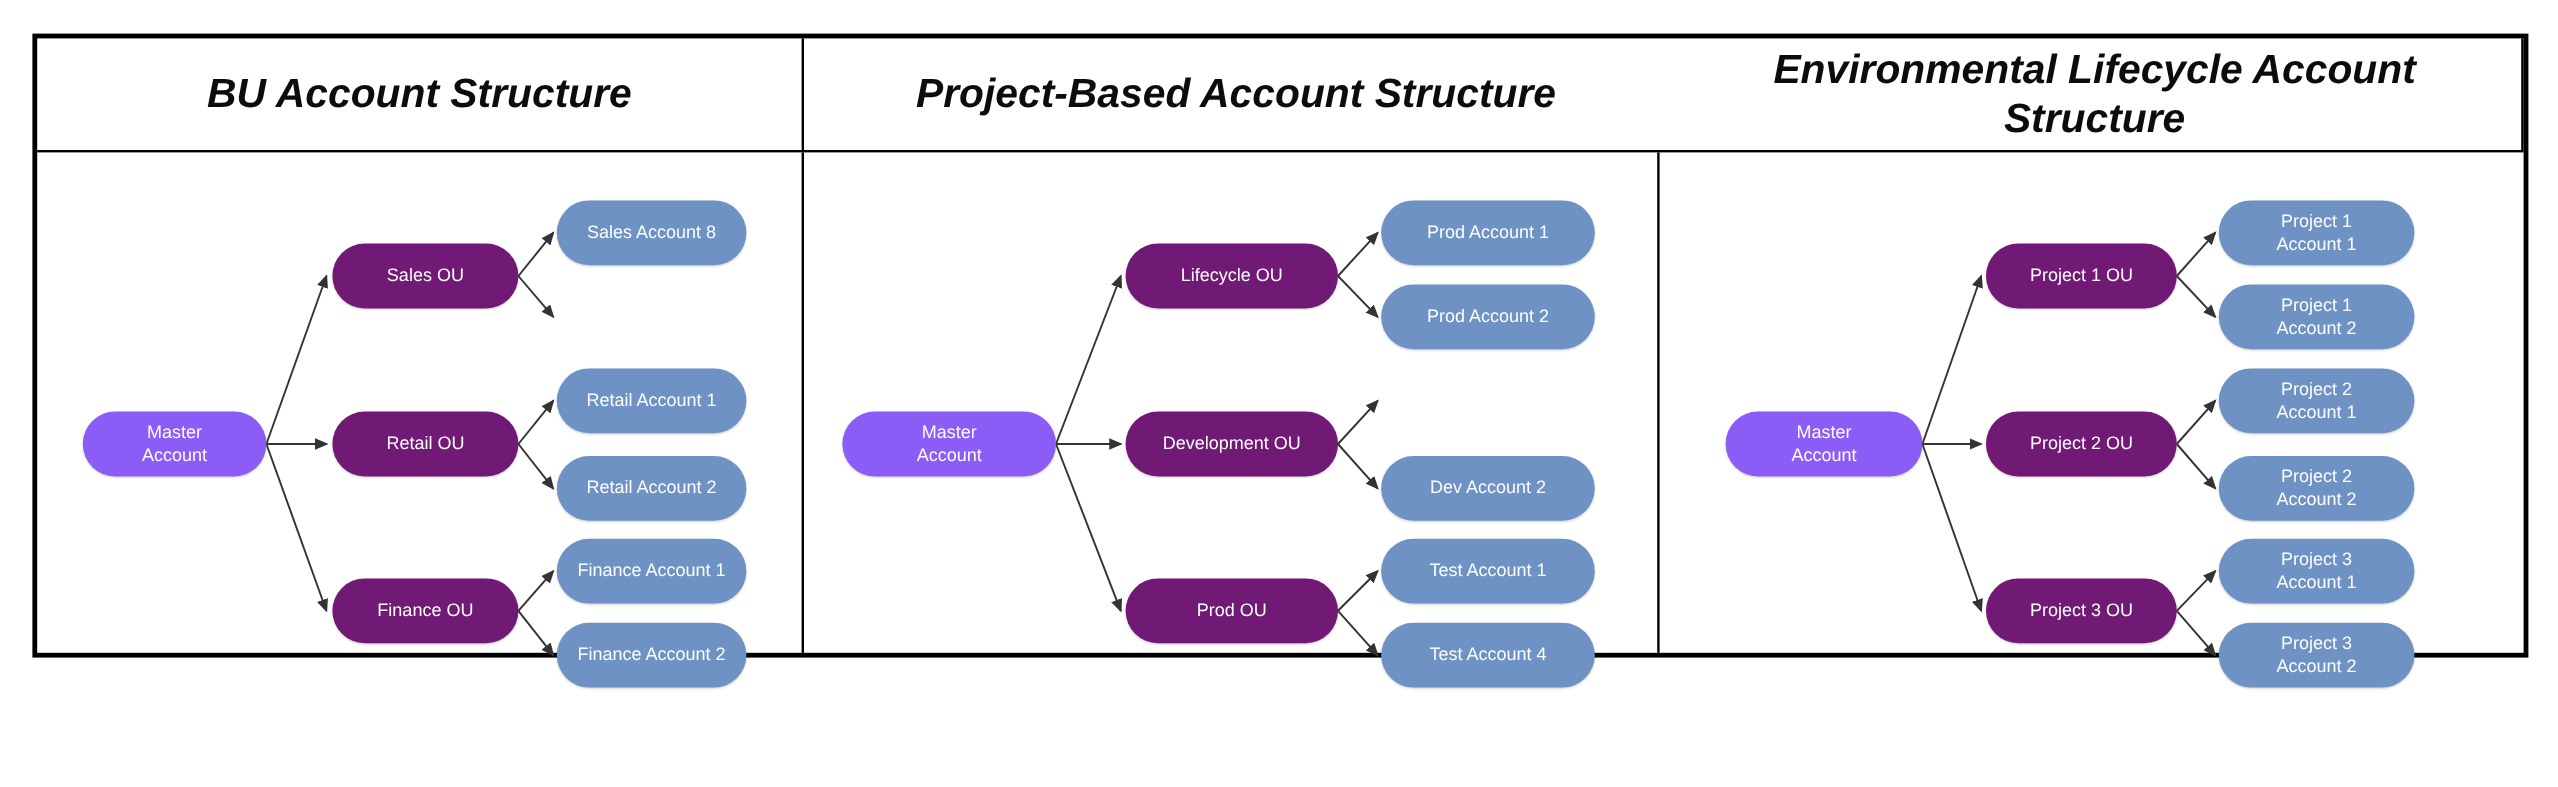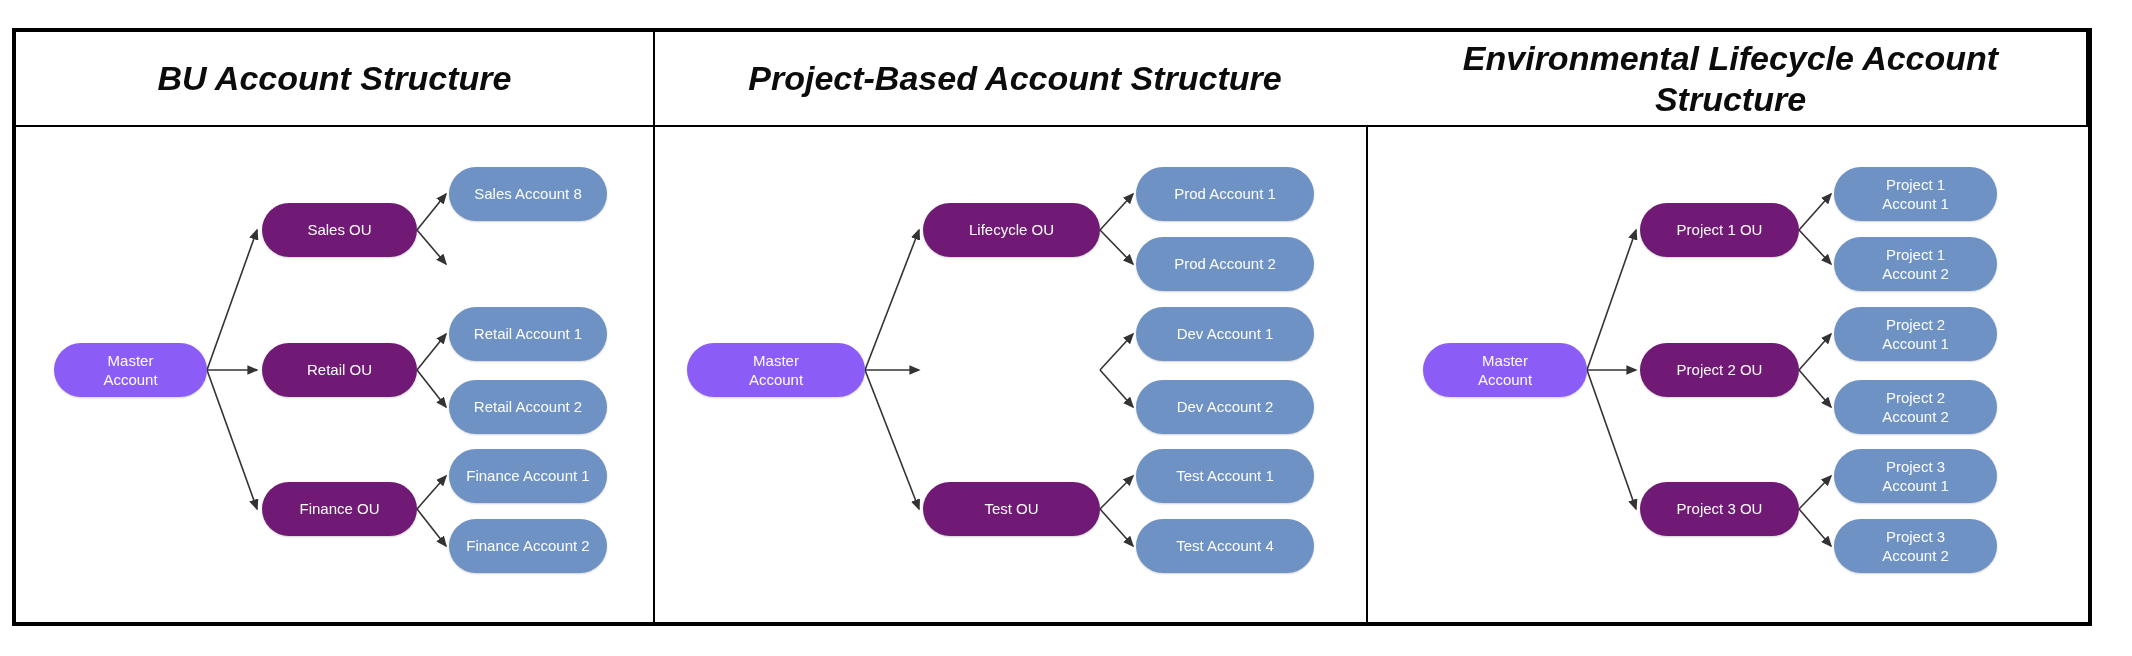--- a/index.html
+++ b/index.html
@@ -4,22 +4,22 @@
 <style>
   html,body{margin:0;padding:0;background:#ffffff;}
   .canvas{
     position:relative;
     width:2132px;height:656px;
     background:#ffffff;
     font-family:"Liberation Sans", sans-serif;
     overflow:hidden;
   }
   .table{
-    position:absolute;left:12px;top:28px;
-    width:2080px;height:598px;
+    position:absolute;left:27px;top:28px;
+    width:2080px;height:520px;
     border:4px solid #000;
     box-sizing:border-box;
     display:flex;flex-direction:column;
     background:#fff;
   }
   .thead{display:flex;flex:0 0 93px;border-bottom:2px solid #000;}
   .tbody{display:flex;flex:1 1 auto;}
   .cell{box-sizing:border-box;}
   .c1{flex:0 0 639px;border-right:2px solid #000;}
   .c2{flex:0 0 713px;border-right:2px solid #000;}
@@ -118,24 +118,24 @@
               <line x1="445" y1="103" x2="478" y2="137" marker-end="url(#arrow2)"></line>
               <line x1="445" y1="243" x2="478" y2="207" marker-end="url(#arrow2)"></line>
               <line x1="445" y1="243" x2="478" y2="280" marker-end="url(#arrow2)"></line>
               <line x1="445" y1="382" x2="478" y2="349" marker-end="url(#arrow2)"></line>
               <line x1="445" y1="382" x2="478" y2="419" marker-end="url(#arrow2)"></line>
             </g>
           </svg>
           <div class="node master" style="left:32px;top:243px;width:178px">Master
 Account</div>
           <div class="node ou" style="left:268px;top:103px;width:177px">Lifecycle OU</div>
-          <div class="node ou" style="left:268px;top:382px;width:177px">Test OU</div>
+          <div class="node ou" style="left:268px;top:243px;width:177px">Development OU</div>
+          <div class="node ou" style="left:268px;top:382px;width:177px">Prod OU</div>
           <div class="node acct" style="left:481px;top:67px;width:178px">Prod Account 1</div>
           <div class="node acct" style="left:481px;top:137px;width:178px">Prod Account 2</div>
-          <div class="node acct" style="left:481px;top:207px;width:178px">Dev Account 1</div>
           <div class="node acct" style="left:481px;top:280px;width:178px">Dev Account 2</div>
           <div class="node acct" style="left:481px;top:349px;width:178px">Test Account 1</div>
           <div class="node acct" style="left:481px;top:419px;width:178px">Test Account 4</div>
         </div>
       </div>
 
       <div class="cell c3">
         <div class="panel">
           <svg class="edges" width="716" height="499">
             <defs>

